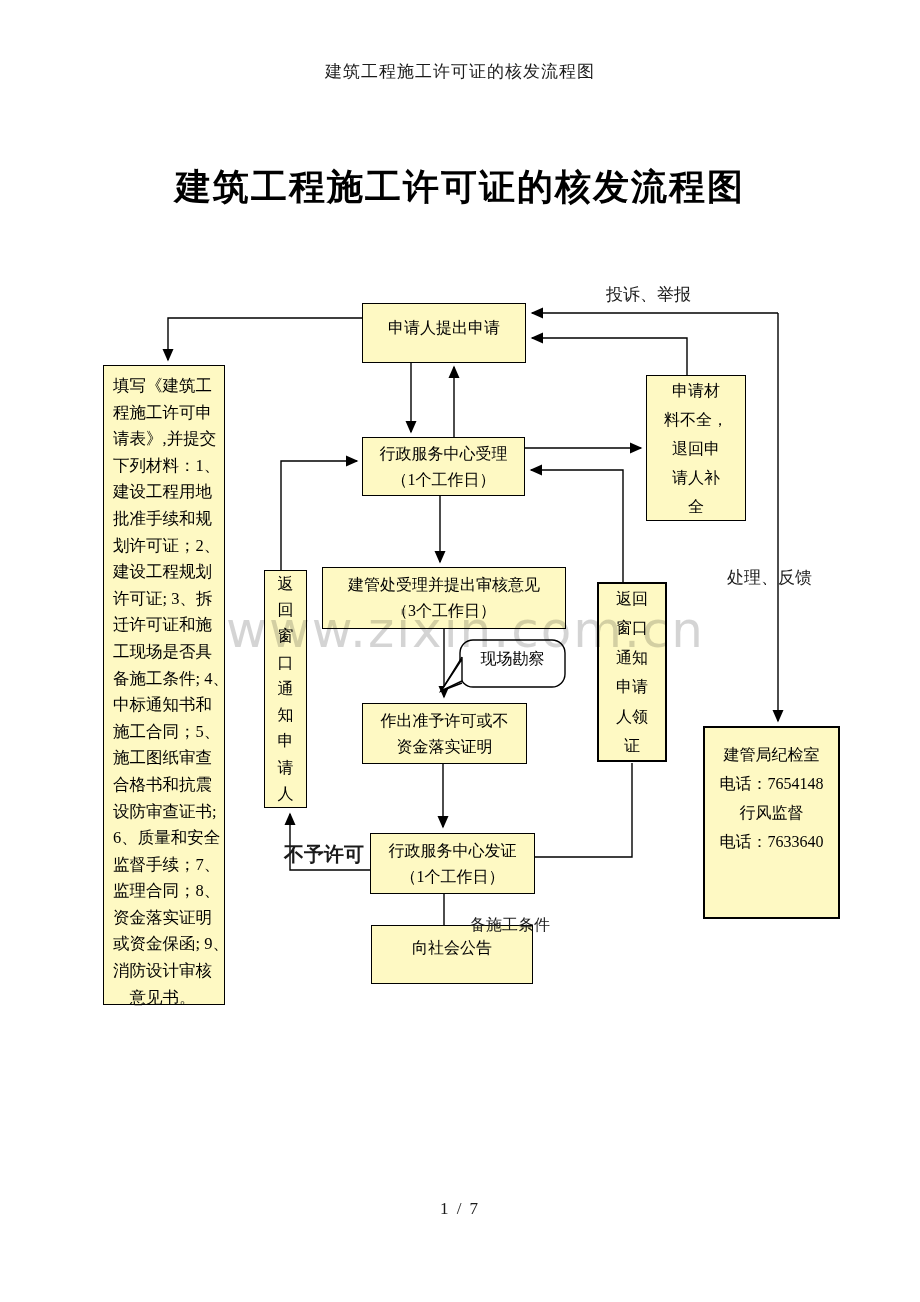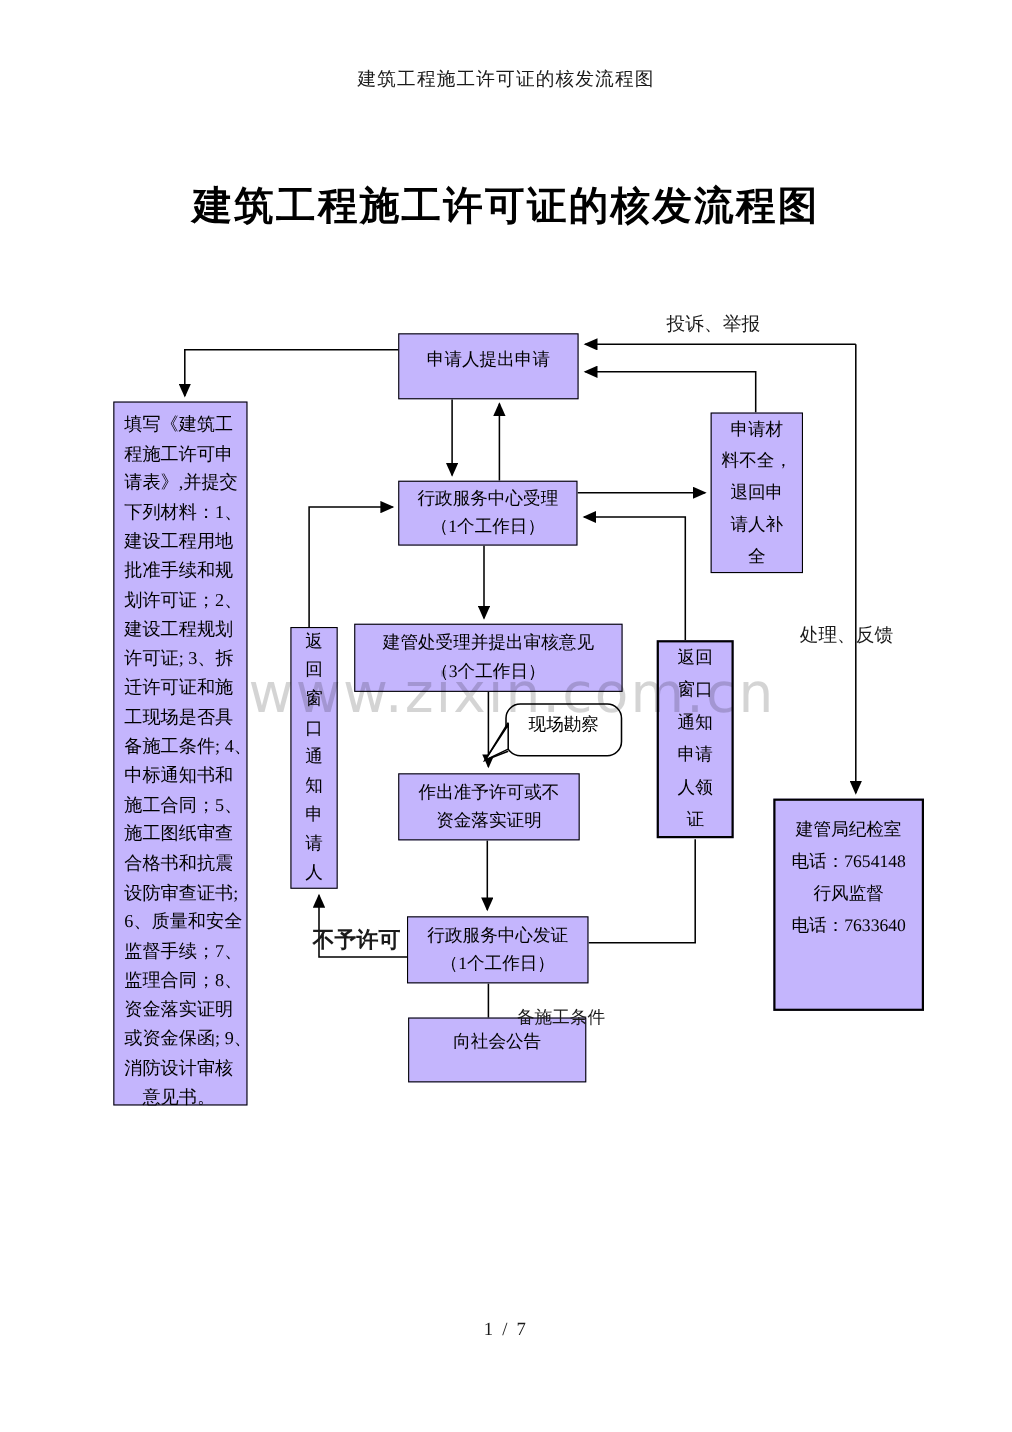--- a/index.html
+++ b/index.html
@@ -11,21 +11,21 @@
     position:absolute;top:60px;left:0;width:920px;text-align:center;
     font-size:17px;letter-spacing:1px;color:#1a1a1a;
   }
   .page-title{
     position:absolute;top:163px;left:0;width:920px;text-align:center;
     font-family:"Liberation Sans","DejaVu Sans",sans-serif;
     font-weight:bold;font-size:36px;letter-spacing:2px;color:#000;
   }
   .lines-layer{position:absolute;left:0;top:0;z-index:1;}
   .fbox{
-    position:absolute;border:1.5px solid #000;background:#c4b5fd;box-sizing:border-box;
+    position:absolute;border:1.5px solid #000;background:#fef9c3;box-sizing:border-box;
     display:flex;align-items:center;justify-content:center;text-align:center;
     white-space:pre;font-size:16px;line-height:26px;z-index:2;
   }
   .fbox.top-align{align-items:flex-start;}
   .box-materials{
     justify-content:flex-start;align-items:flex-start;text-align:left;
     padding:7px 0 0 9px;font-size:16.5px;line-height:26.6px;
   }
   .box-incomplete{line-height:29px;}
   .box-notify-left{line-height:26.3px;font-size:16px;}
@@ -125,21 +125,21 @@
 监督手续；7、
 监理合同；8、
 资金落实证明
 或资金保函; 9、
 消防设计审核
 　意见书。</div>
 
   <div class="fbox" style="left:362px;top:437px;width:163px;height:59px;">行政服务中心受理
 （1个工作日）</div>
 
-  <div class="fbox box-incomplete" style="left:646px;top:375px;width:84px;height:146px;">申请材
+  <div class="fbox box-incomplete" style="left:646px;top:375px;width:100px;height:146px;">申请材
 料不全，
 退回申
 请人补
 全</div>
 
   <div class="fbox" style="left:322px;top:567px;width:244px;height:62px;">建管处受理并提出审核意见
 （3个工作日）</div>
 
   <div class="fbox box-notify-left" style="left:264px;top:570px;width:43px;height:238px;">返
 回

